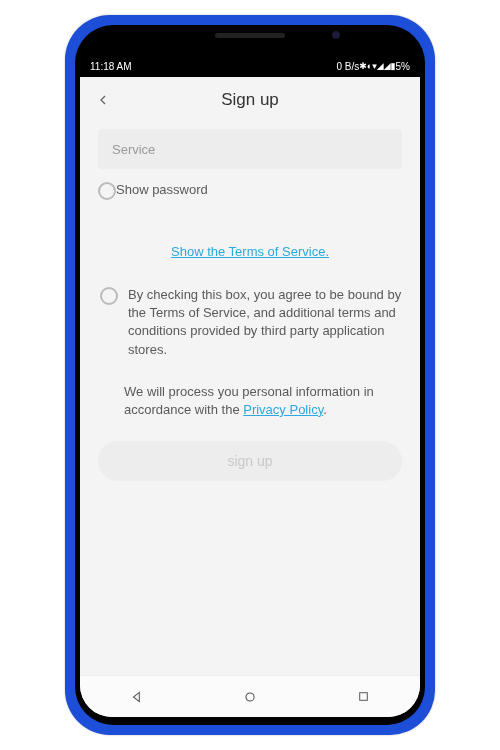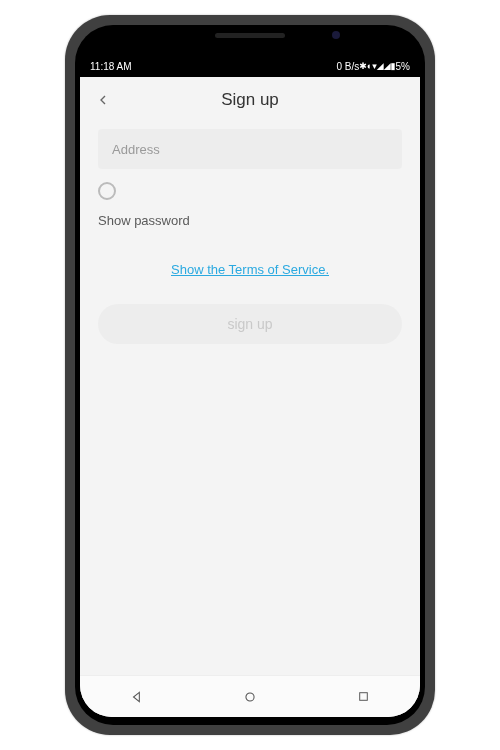--- a/index.html
+++ b/index.html
@@ -8,21 +8,21 @@
     background: #fff;
     display: flex;
     justify-content: center;
     align-items: center;
     width: 500px;
     height: 750px;
   }
   .phone {
     width: 370px;
     height: 720px;
-    background: #404040;
+    background: #1d4ed8;
     border-radius: 45px;
     padding: 10px;
     position: relative;
     box-shadow: 0 0 2px rgba(0,0,0,0.3);
   }
   .phone-inner {
     width: 100%;
     height: 100%;
     background: #000;
     border-radius: 38px;
@@ -109,40 +109,39 @@
     margin-bottom: 12px;
     display: flex;
     align-items: center;
     padding: 0 14px;
     color: #9a9a9a;
     font-size: 13px;
   }
   .check-row {
     display: flex;
     align-items: flex-start;
-    gap: 12px;
+    gap: 0;
     margin-top: 4px;
-    flex-direction: column;
   }
   .radio {
     width: 18px;
     height: 18px;
     border: 2px solid #bbb;
     border-radius: 50%;
     flex-shrink: 0;
     margin-top: 1px;
   }
   .check-label {
     font-size: 13px;
     color: #5a5a5a;
     line-height: 1.4;
   }
   .tos-link {
     text-align: center;
-    margin: 30px 0 26px 0;
+    margin: 42px 0 26px 0;
   }
   .tos-link a {
     color: #2aa9e0;
     font-size: 13px;
     text-decoration: underline;
   }
   .privacy-block {
     margin-top: 24px;
     font-size: 13px;
     color: #5a5a5a;
@@ -216,34 +215,41 @@
           </svg>
         </div>
         <div class="title">Sign up</div>
       </div>
 
       <div class="content">
 
 
 
         <div class="field">
-          <span>Address</span>
+          <span>Service</span>
         </div>
 
 
         <div class="check-row">
           <div class="radio"></div>
           <span class="check-label">Show password</span>
         </div>
 
         <div class="tos-link">
           <a href="#">Show the Terms of Service.</a>
         </div>
 
-
+        <div class="agree-row">
+          <div class="radio"></div>
+          <span class="check-label">By checking this box, you agree to be bound by the Terms of Service, and additional terms and conditions provided by third party application stores.</span>
+        </div>
+
+        <div class="privacy-block">
+          <span>We will process you personal information in accordance with the </span><a href="#">Privacy Policy</a><span>.</span>
+        </div>
 
         <div class="signup-btn">
           <span>sign up</span>
         </div>
 
       </div>
 
       <div class="navbar">
         <div class="nav-icon">
           <svg viewBox="0 0 24 24" width="14" height="14" fill="none" stroke="#555" stroke-width="1.8">

